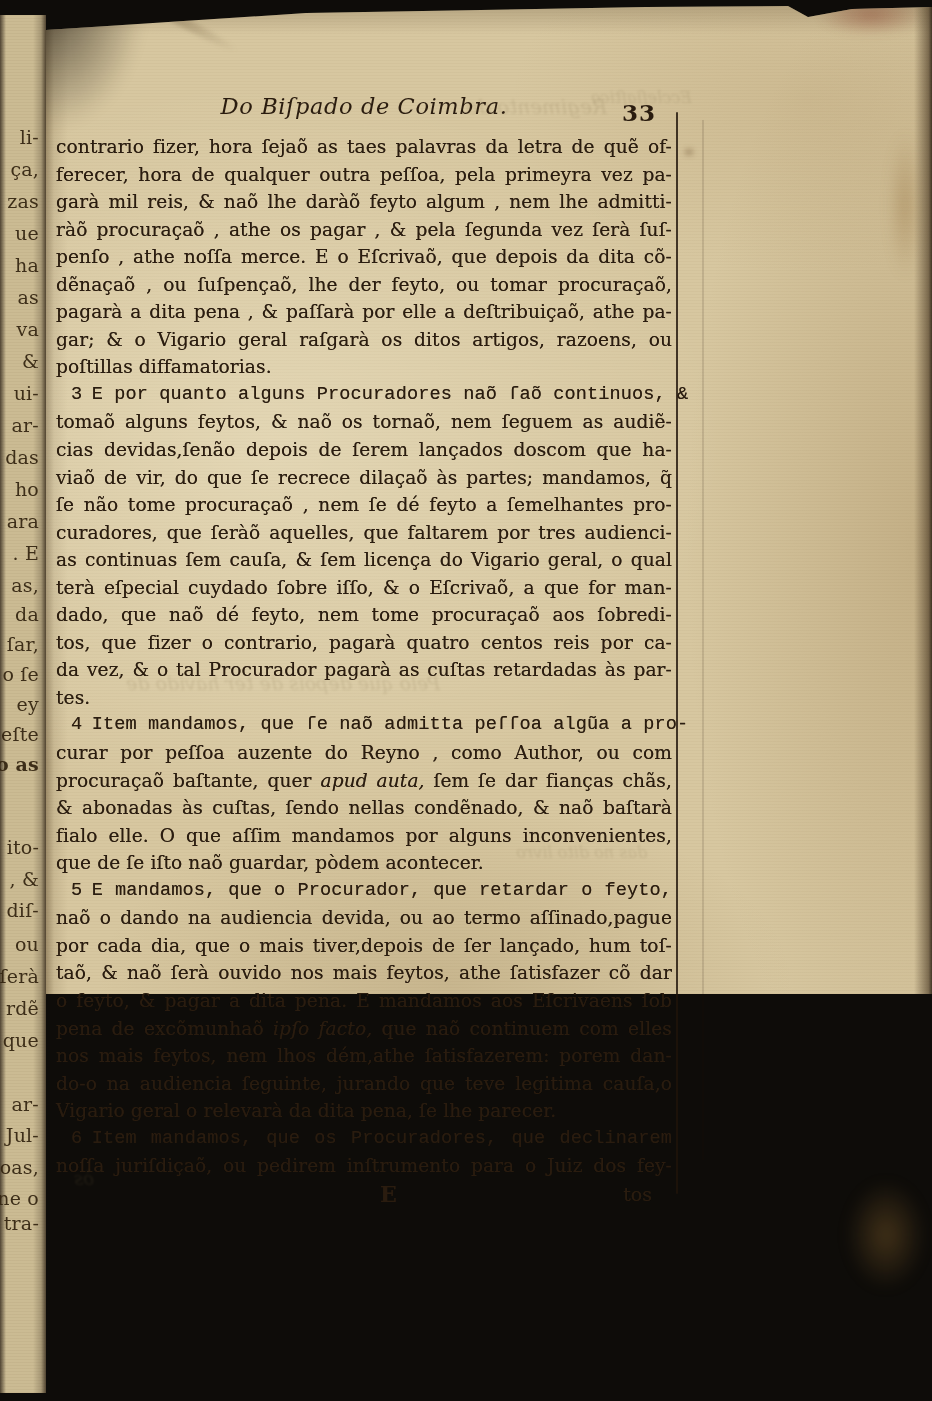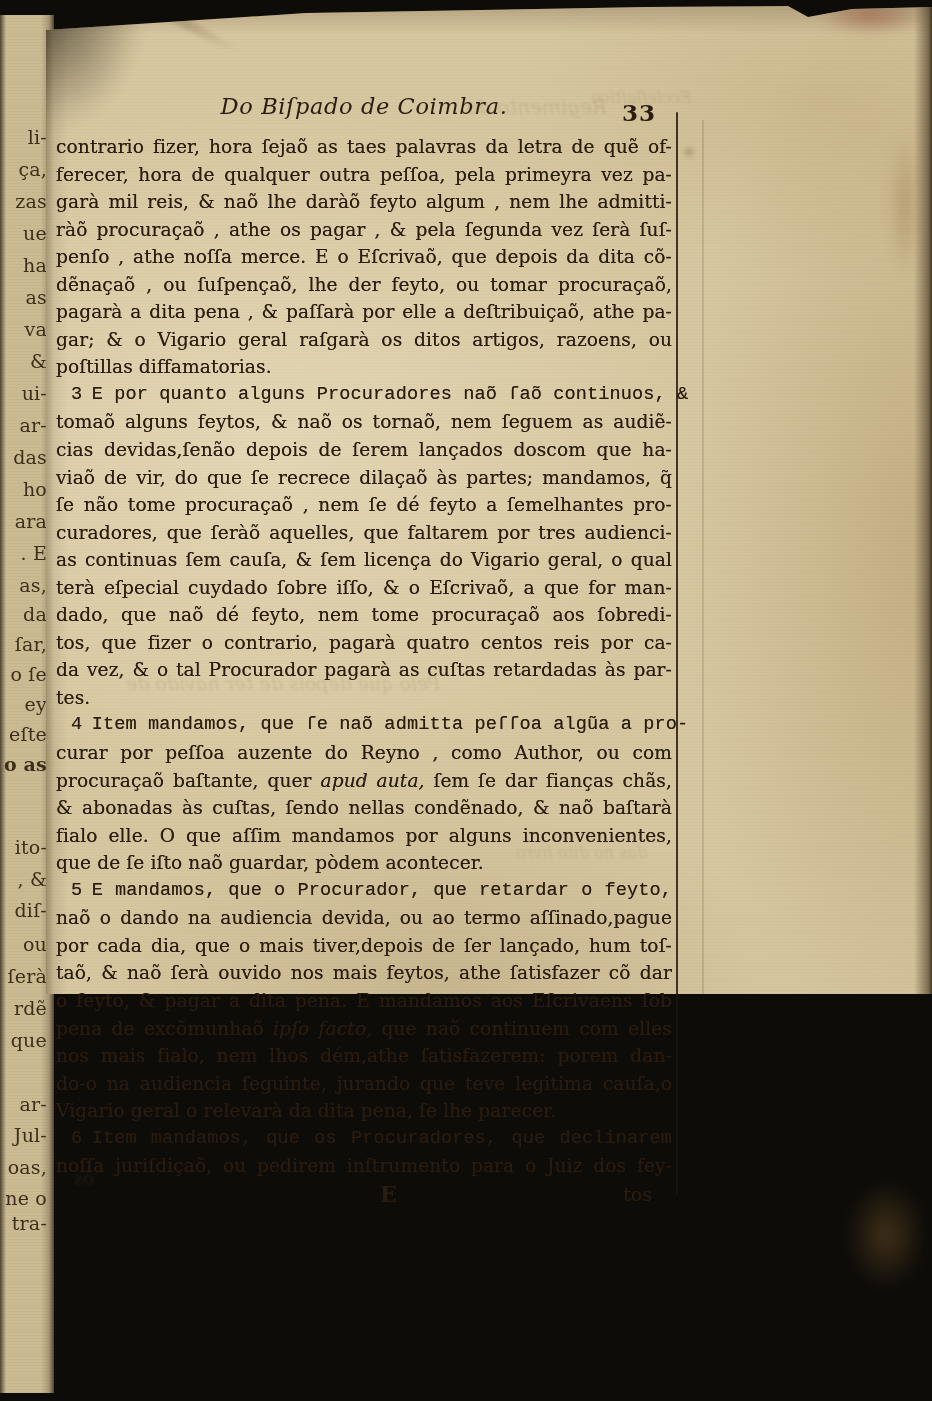--- a/index.html
+++ b/index.html
@@ -11,21 +11,21 @@
   html,body{margin:0;padding:0;}
   body{
     width:932px;height:1401px;
     background:var(--band);
     font-family:"DejaVu Serif","Liberation Serif",serif;
     overflow:hidden;position:relative;
   }
   .scan{position:absolute;inset:0;}
 
   
-  .left-strip{position:absolute;left:0;top:0;width:46px;height:1401px;overflow:hidden;padding-left:8px;}
+  .left-strip{position:absolute;left:0;top:0;width:46px;height:1401px;overflow:hidden;}
   .strip-paper{
     position:absolute;left:0;right:0;top:15px;bottom:8px;
     background:
       linear-gradient(90deg, rgba(40,30,20,.75) 0, rgba(40,30,20,0) 6px),
       linear-gradient(270deg, rgba(60,48,32,.85) 0, rgba(60,48,32,.25) 5px, rgba(60,48,32,0) 13px),
       repeating-linear-gradient(0deg, rgba(120,98,62,0.07) 0 1px, rgba(0,0,0,0) 1px 3px),
       var(--strip-paper);
   }
   .frag{
     position:absolute;right:7px;white-space:nowrap;
@@ -191,21 +191,21 @@
           <div class="line"><span>procuraçaõ baſtante, quer </span><span class="it">apud auta,</span><span> ſem ſe dar fianças chãs,</span></div>
           <div class="line">&amp; abonadas às cuſtas, ſendo nellas condẽnado, &amp; naõ baſtarà</div>
           <div class="line">fialo elle. O que aſſim mandamos por alguns inconvenientes,</div>
           <div class="line para-end">que de ſe iſto naõ guardar, pòdem acontecer.</div>
           <div class="line indent">5 E mandamos, que o Procurador, que retardar o feyto,</div>
           <div class="line">naõ o dando na audiencia devida, ou ao termo aſſinado,pague</div>
           <div class="line">por cada dia, que o mais tiver,depois de ſer lançado, hum toſ-</div>
           <div class="line">taõ, &amp; naõ ſerà ouvido nos mais feytos, athe ſatisfazer cõ dar</div>
           <div class="line">o feyto, &amp; pagar a dita pena. E mandamos aos Eſcrivaens ſob</div>
           <div class="line"><span>pena de excõmunhaõ </span><span class="it">ipſo facto,</span><span> que naõ continuem com elles</span></div>
-          <div class="line">nos mais fialo, nem lhos dém,athe ſatisfazerem: porem dan-</div>
+          <div class="line">nos mais feytos, nem lhos dém,athe ſatisfazerem: porem dan-</div>
           <div class="line">do-o na audiencia ſeguinte, jurando que teve legitima cauſa,o</div>
           <div class="line para-end">Vigario geral o relevarà da dita pena, ſe lhe parecer.</div>
           <div class="line indent">6 Item mandamos, que os Procuradores, que declinarem</div>
           <div class="line">noſſa juriſdiçaõ, ou pedirem inſtrumento para o Juiz dos fey-</div>
         </div>
       <div class="sig-row">
         <span class="sig-letter">E</span>
         <span class="catchword">tos</span>
       </div>
     </div>

